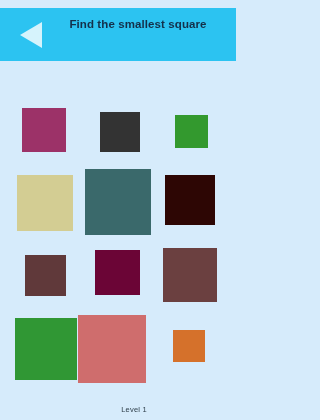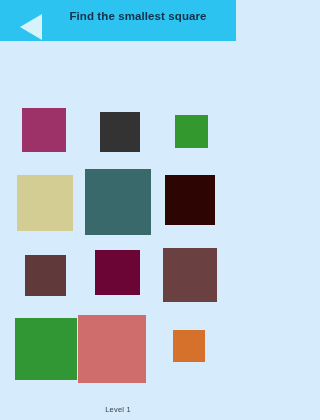--- a/index.html
+++ b/index.html
@@ -21,23 +21,23 @@
     width: 236px;
     height: 420px;
     background: #d6ebfb;
     overflow: hidden;
   }
 
   
   .header {
     position: absolute;
     left: 0;
-    top: 0;
+    top: 8px;
     width: 236px;
-    height: 41px;
+    height: 53px;
     background: #2cc3f1;
     box-sizing: border-box;
   }
 
   .back-button {
     position: absolute;
     left: 18px;
     top: 12px;
     width: 28px;
     height: 30px;
@@ -83,21 +83,21 @@
   }
   .square {
     position: absolute;
     box-sizing: border-box;
     cursor: pointer;
   }
 
   
   .footer {
     position: absolute;
-    left: 0;
+    left: 16px;
     top: 398px;
     width: 236px;
     text-align: center;
   }
   .level-label {
     font-size: 7.5px;
     color: #30404c;
     letter-spacing: 0.2px;
     font-family: "Liberation Sans", sans-serif;
   }

